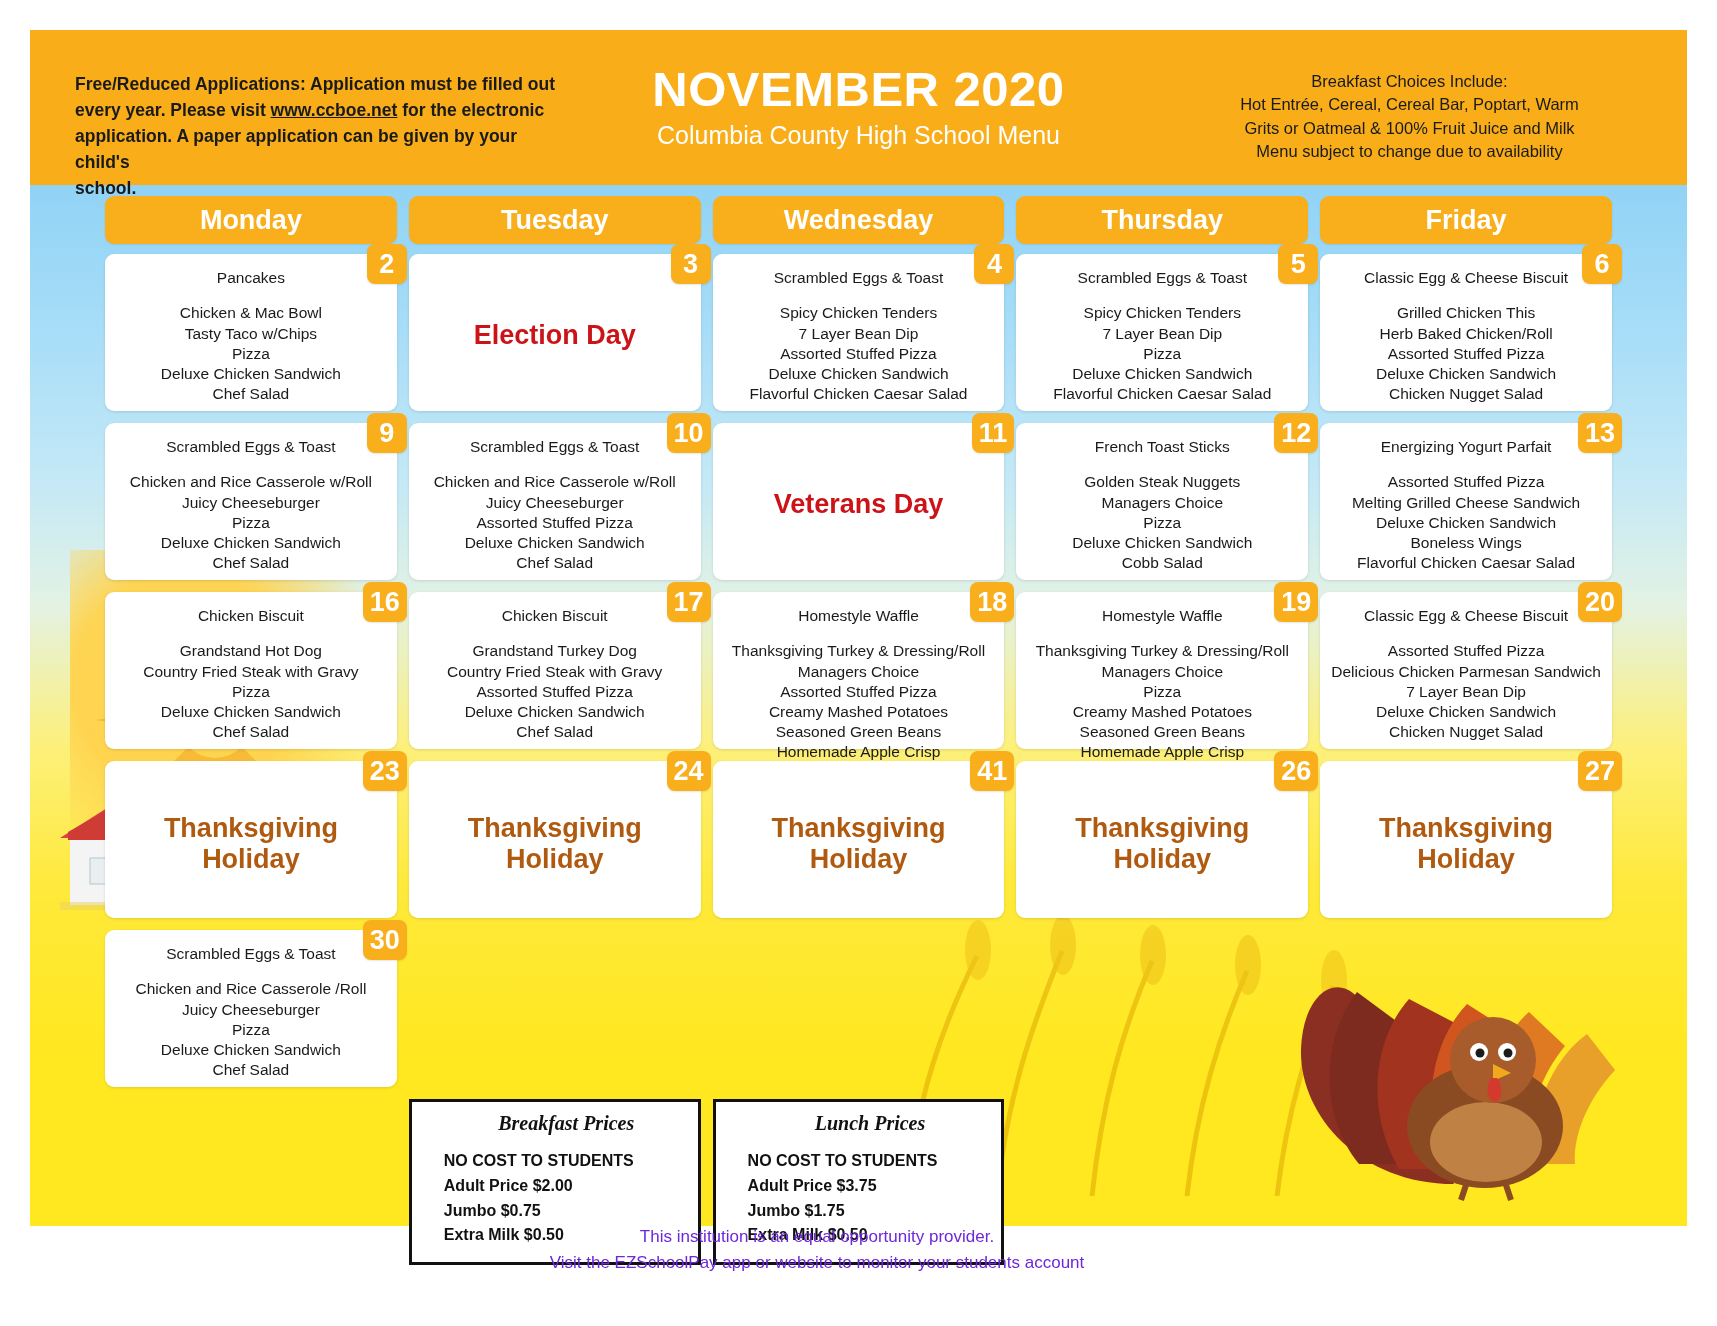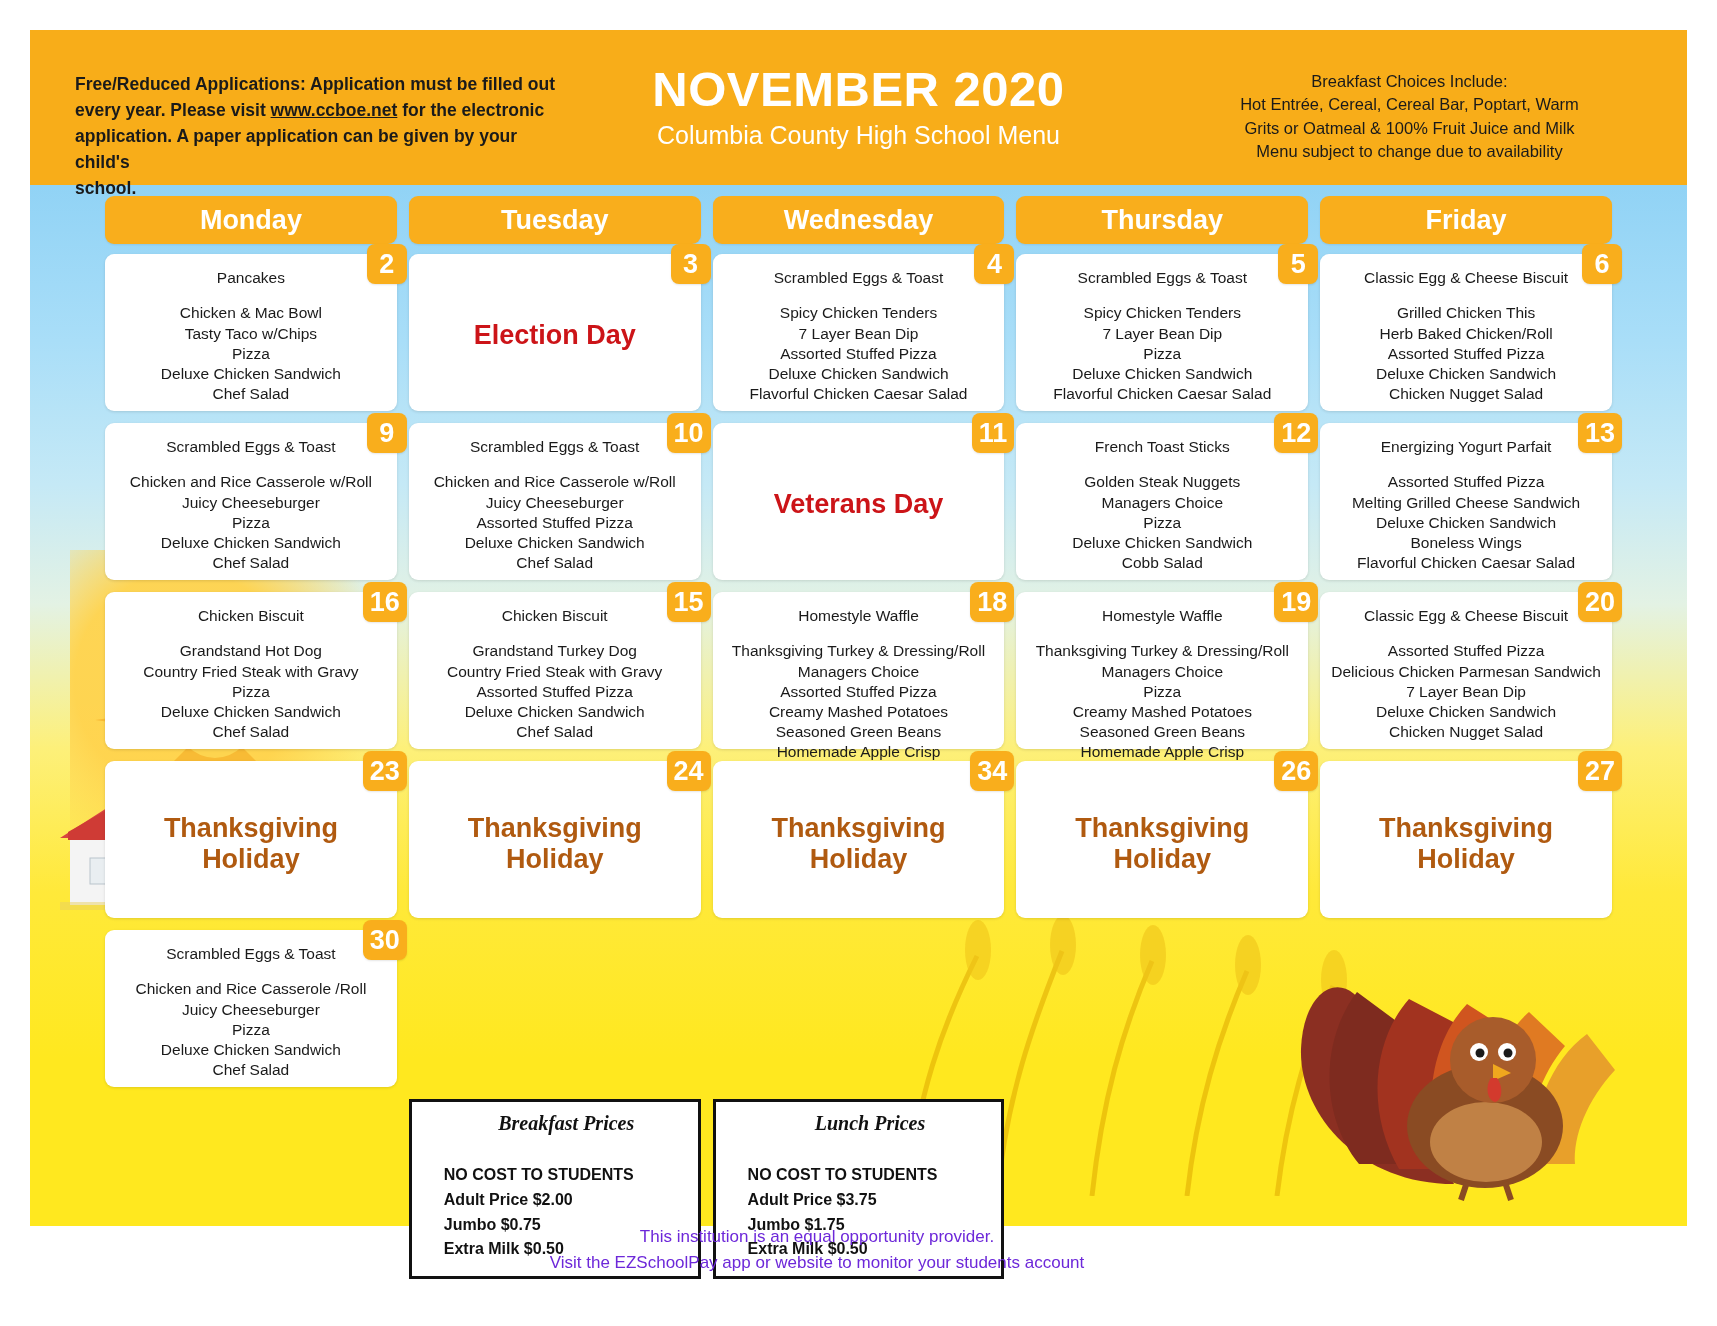--- a/index.html
+++ b/index.html
@@ -124,21 +124,21 @@
 
   
   .prices-row { display:flex; gap: 12px; padding: 0 75px; }
   .pricebox {
     background: #ffffff; border: 3px solid #111111;
     padding: 10px 0 14px 0; text-align: left;
   }
   .pb-title {
     text-align:center; font-family: "Liberation Serif", serif;
     font-style: italic; font-weight: bold; font-size: 20px; color:#111;
-    margin-bottom: 28px;
+    margin-bottom: 14px;
     padding-left: 23px;
   }
   .pb-line {
     font-size: 16px; font-weight: bold; color: #111; line-height: 1.55;
     padding-left: 32px;
   }
 
   .footer {
     position: absolute; left: 0; top: 1224px; width: 1634px;
     text-align: center; font-size: 17px; color: #6d28d9; line-height: 1.55;
@@ -389,21 +389,21 @@
                 <div>Grandstand Hot Dog</div>
                 <div>Country Fried Steak with Gravy</div>
                 <div>Pizza</div>
                 <div>Deluxe Chicken Sandwich</div>
                 <div>Chef Salad</div>
               </div>
             </div>
           </div>
           <div class="col">
             <div class="cell">
-              <div class="daynum">15</div>
+              <div class="daynum">17</div>
               <div class="bfast" style="white-space: nowrap;">Chicken Biscuit</div>
               <div class="lunch">
                 <div>Grandstand Turkey Dog</div>
                 <div>Country Fried Steak with Gravy</div>
                 <div>Assorted Stuffed Pizza</div>
                 <div>Deluxe Chicken Sandwich</div>
                 <div>Chef Salad</div>
               </div>
             </div>
           </div>
@@ -457,21 +457,21 @@
             </div>
           </div>
           <div class="col">
             <div class="cell thanks">
               <div class="daynum">24</div>
               <div class="holiday-brown">Thanksgiving Holiday</div>
             </div>
           </div>
           <div class="col">
             <div class="cell thanks">
-              <div class="daynum">34</div>
+              <div class="daynum">41</div>
               <div class="holiday-brown">Thanksgiving Holiday</div>
             </div>
           </div>
           <div class="col">
             <div class="cell thanks">
               <div class="daynum">26</div>
               <div class="holiday-brown">Thanksgiving Holiday</div>
             </div>
           </div>
           <div class="col">

